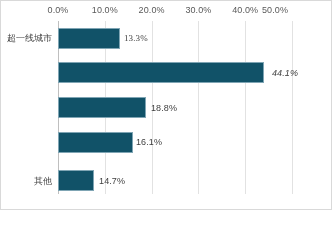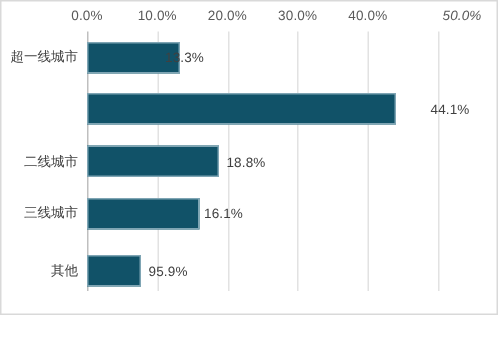--- a/index.html
+++ b/index.html
@@ -105,53 +105,51 @@
 <body>
 
 <div id="chart-frame">
 
   <div id="tick-label-row" style="left: 0px;">
       <div class="tick-label" style="left: 57px;">0.0%</div>
       <div class="tick-label" style="left: 103.8px;">10.0%</div>
       <div class="tick-label" style="left: 150.6px;">20.0%</div>
       <div class="tick-label" style="left: 197.4px;">30.0%</div>
       <div class="tick-label" style="left: 244.2px; text-align: center;">40.0%</div>
-      <div class="tick-label" style="left: 307px; font-style: italic;">50.0%</div>
+      <div class="tick-label" style="left: 274px;">50.0%</div>
     </div>
 
   <div id="plot-area">
     <div id="gridlines">
         <div class="gridline axis-line" style="left: 0px;"></div>
         <div class="gridline" style="left: 46.8px;"></div>
         <div class="gridline" style="left: 93.6px;"></div>
         <div class="gridline" style="left: 140.4px;"></div>
         <div class="gridline" style="left: 187.2px;"></div>
         <div class="gridline" style="left: 234px;"></div>
       </div>
     <div id="bars">
         <div class="bar-row" style="top: 6.8px; height: 21px;">
           <div class="cat-label">超一线城市</div>
           <div class="bar" title="超一线城市 13.3%" style="width: 62.244px; background: rgb(17, 82, 104); border-color: rgb(127, 165, 180);"></div>
-          <div class="bar-value" style="left: 52px;">13.3%</div>
+          <div class="bar-value" style="left: 66px; font-family: Liberation Serif, serif;">13.3%</div>
         </div>
         <div class="bar-row" style="top: 41.4px; height: 21px;">
           <div class="bar" title="一线城市 44.1%" style="width: 206.388px; background: rgb(17, 82, 104); border-color: rgb(127, 165, 180);"></div>
-          <div class="bar-value" style="left: 229px;">44.1%</div>
+          <div class="bar-value" style="left: 214px; font-style: italic;">44.1%</div>
         </div>
         <div class="bar-row" style="top: 76px; height: 21px;">
-          <div class="cat-label">二线城市</div>
           <div class="bar" title="二线城市 18.8%" style="width: 87.984px; background: rgb(17, 82, 104); border-color: rgb(127, 165, 180);"></div>
           <div class="bar-value" style="left: 92.984px;">18.8%</div>
         </div>
         <div class="bar-row" style="top: 110.6px; height: 21px;">
-          <div class="cat-label">三线城市</div>
           <div class="bar" title="三线城市 16.1%" style="width: 75.348px; background: rgb(17, 82, 104); border-color: rgb(127, 165, 180);"></div>
           <div class="bar-value" style="left: 78px;">16.1%</div>
         </div>
         <div class="bar-row" style="top: 149px; height: 21px;">
           <div class="cat-label">其他</div>
           <div class="bar" title="其他 7.7%" style="width: 36.036px; background: rgb(17, 82, 104); border-color: rgb(127, 165, 180);"></div>
-          <div class="bar-value" style="left: 41.036px;">95.9%</div>
+          <div class="bar-value" style="left: 41.036px;">14.7%</div>
         </div>
       </div>
   </div>
 
 </div>
 
 </body></html>

